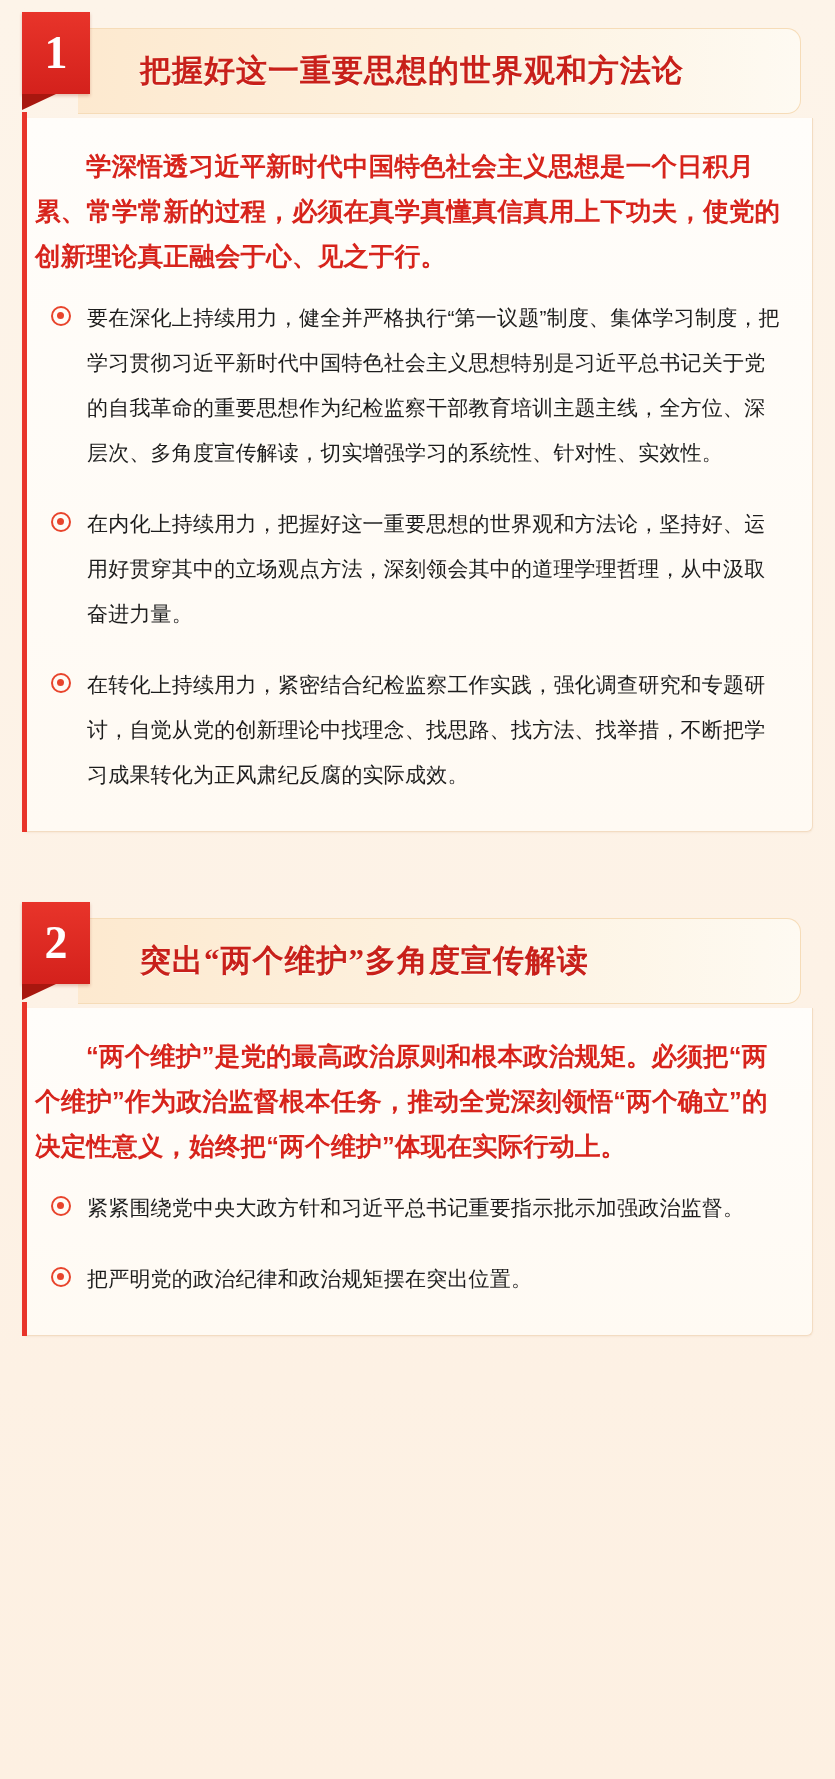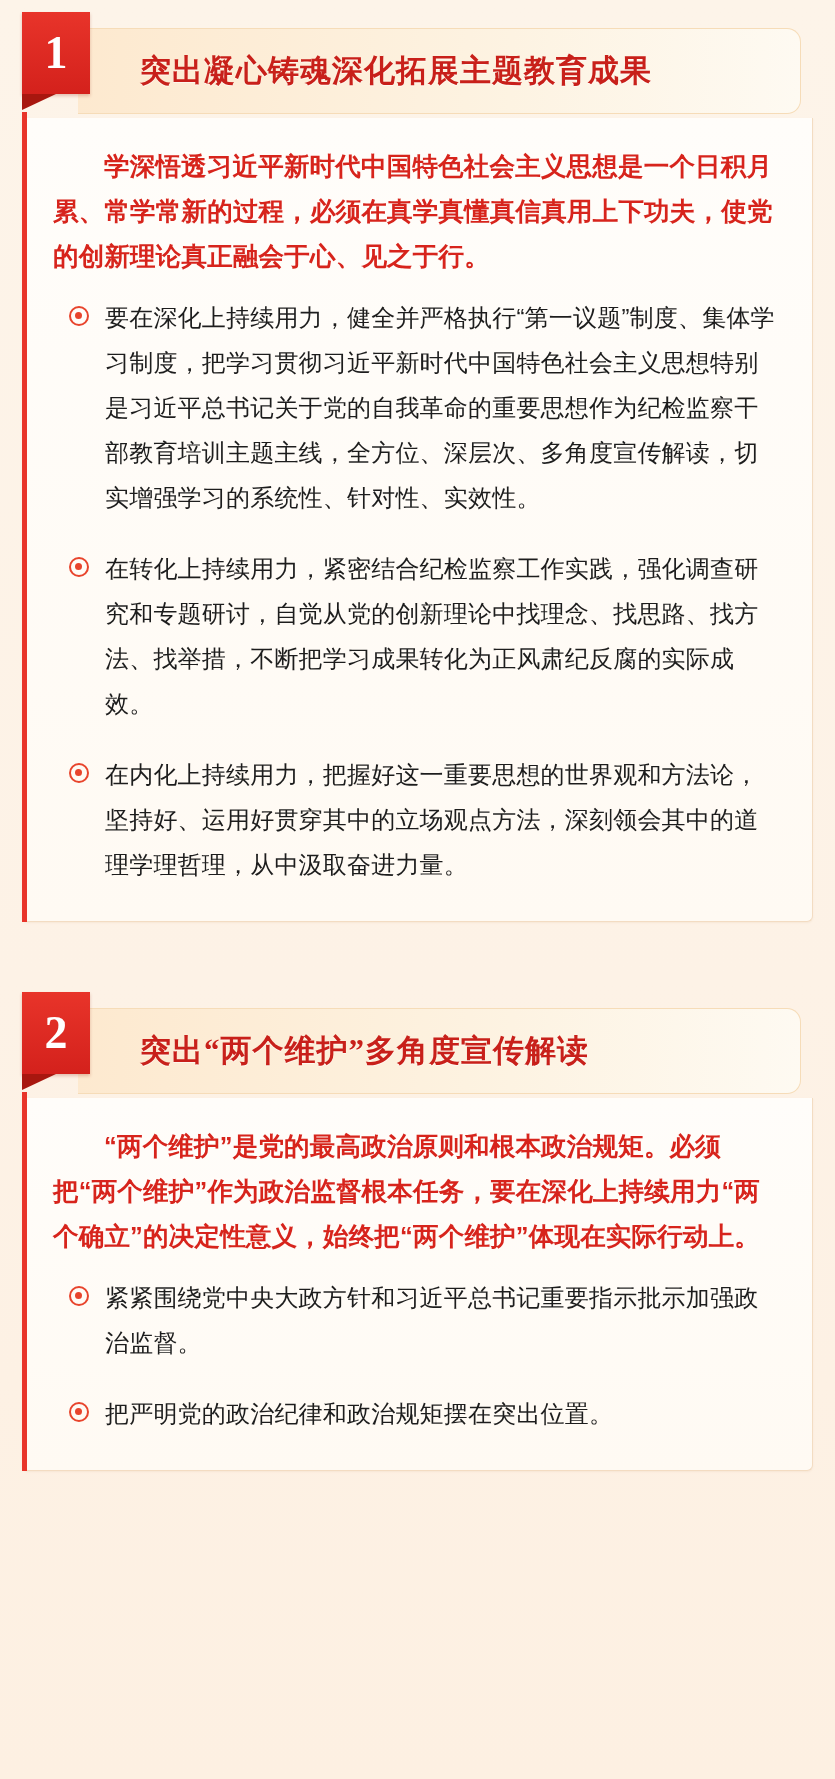--- a/index.html
+++ b/index.html
@@ -86,21 +86,21 @@
     text-shadow: 0 1px 0 rgba(255,255,255,0.6);
   }
 
   
   .sec-body {
     position: relative;
     background: linear-gradient(180deg, #fffdfa 0%, #fffaf3 100%);
     border: 1px solid #f3dcc2;
     border-top: none;
     border-radius: 0 0 6px 6px;
-    padding: 26px 30px 34px 30px;
+    padding: 26px 30px 34px 12px;
     box-sizing: border-box;
     box-shadow: 0 1px 2px rgba(190,140,90,0.10);
   }
   .sec-body::before {
     content: "";
     position: absolute;
     left: -1px;
     top: -6px;
     width: 5px;
     bottom: -1px;
@@ -145,70 +145,70 @@
     content: "";
     position: absolute;
     left: 4px;
     top: 4px;
     width: 7px;
     height: 7px;
     background: #e8442c;
     border-radius: 50%;
   }
   .bullet-text {
-    font-size: 24px;
+    font-size: 21px;
     line-height: 45px;
     color: #1d1d1d;
     letter-spacing: 0.2px;
   }
 
   .spacer-bottom {
     height: 40px;
   }
 </style>
 </head>
 <body>
 
 <div class="page">
 
   <div class="section">
     <div class="sec-header">
       <div class="num-badge">1</div>
       <div class="title-bar">
-        <div class="title-text">突出凝心铸魂深化拓展主题教育成果</div>
+        <div class="title-text">把握好这一重要思想的世界观和方法论</div>
       </div>
     </div>
     <div class="sec-body">
       <p class="lead">学深悟透习近平新时代中国特色社会主义思想是一个日积月累、常学常新的过程，必须在真学真懂真信真用上下功夫，使党的创新理论真正融会于心、见之于行。</p>
       <ul class="bullet-list">
         <li class="bullet-item">
           <span class="bullet-marker"></span>
           <span class="bullet-text">要在深化上持续用力，健全并严格执行“第一议题”制度、集体学习制度，把学习贯彻习近平新时代中国特色社会主义思想特别是习近平总书记关于党的自我革命的重要思想作为纪检监察干部教育培训主题主线，全方位、深层次、多角度宣传解读，切实增强学习的系统性、针对性、实效性。</span>
         </li>
         <li class="bullet-item">
           <span class="bullet-marker"></span>
+          <span class="bullet-text">在内化上持续用力，把握好这一重要思想的世界观和方法论，坚持好、运用好贯穿其中的立场观点方法，深刻领会其中的道理学理哲理，从中汲取奋进力量。</span>
+        </li>
+        <li class="bullet-item">
+          <span class="bullet-marker"></span>
           <span class="bullet-text">在转化上持续用力，紧密结合纪检监察工作实践，强化调查研究和专题研讨，自觉从党的创新理论中找理念、找思路、找方法、找举措，不断把学习成果转化为正风肃纪反腐的实际成效。</span>
-        </li>
-        <li class="bullet-item">
-          <span class="bullet-marker"></span>
-          <span class="bullet-text">在内化上持续用力，把握好这一重要思想的世界观和方法论，坚持好、运用好贯穿其中的立场观点方法，深刻领会其中的道理学理哲理，从中汲取奋进力量。</span>
         </li>
       </ul>
     </div>
   </div>
 
   <div class="section">
     <div class="sec-header">
       <div class="num-badge">2</div>
       <div class="title-bar">
         <div class="title-text">突出“两个维护”多角度宣传解读</div>
       </div>
     </div>
     <div class="sec-body">
-      <p class="lead">“两个维护”是党的最高政治原则和根本政治规矩。必须把“两个维护”作为政治监督根本任务，要在深化上持续用力“两个确立”的决定性意义，始终把“两个维护”体现在实际行动上。</p>
+      <p class="lead">“两个维护”是党的最高政治原则和根本政治规矩。必须把“两个维护”作为政治监督根本任务，推动全党深刻领悟“两个确立”的决定性意义，始终把“两个维护”体现在实际行动上。</p>
       <ul class="bullet-list">
         <li class="bullet-item">
           <span class="bullet-marker"></span>
           <span class="bullet-text">紧紧围绕党中央大政方针和习近平总书记重要指示批示加强政治监督。</span>
         </li>
         <li class="bullet-item">
           <span class="bullet-marker"></span>
           <span class="bullet-text">把严明党的政治纪律和政治规矩摆在突出位置。</span>
         </li>
       </ul>

